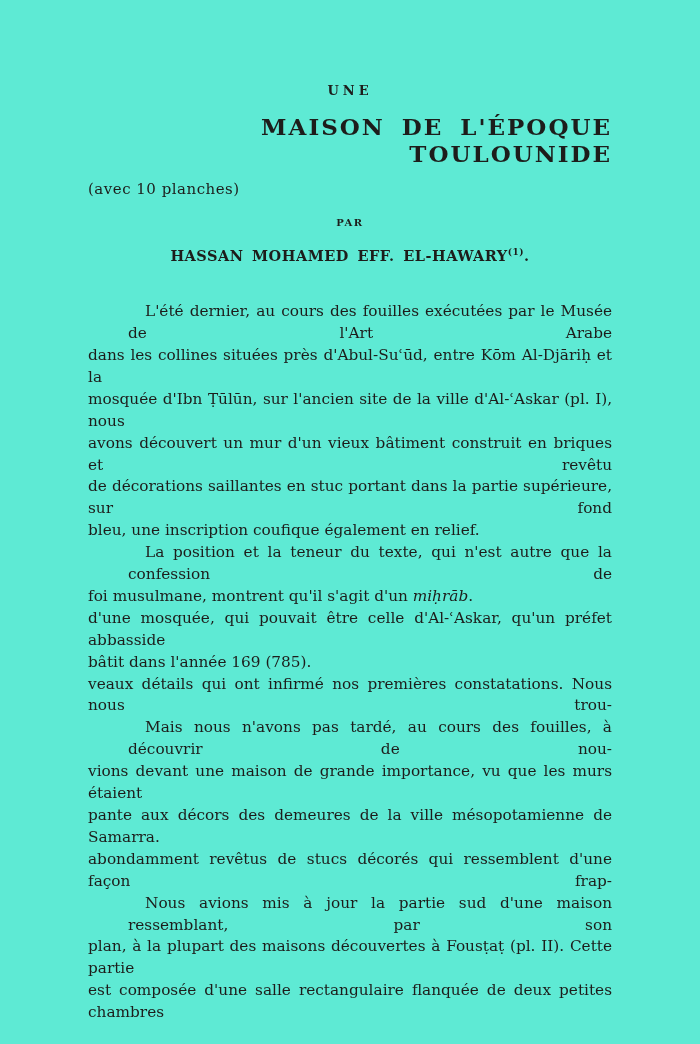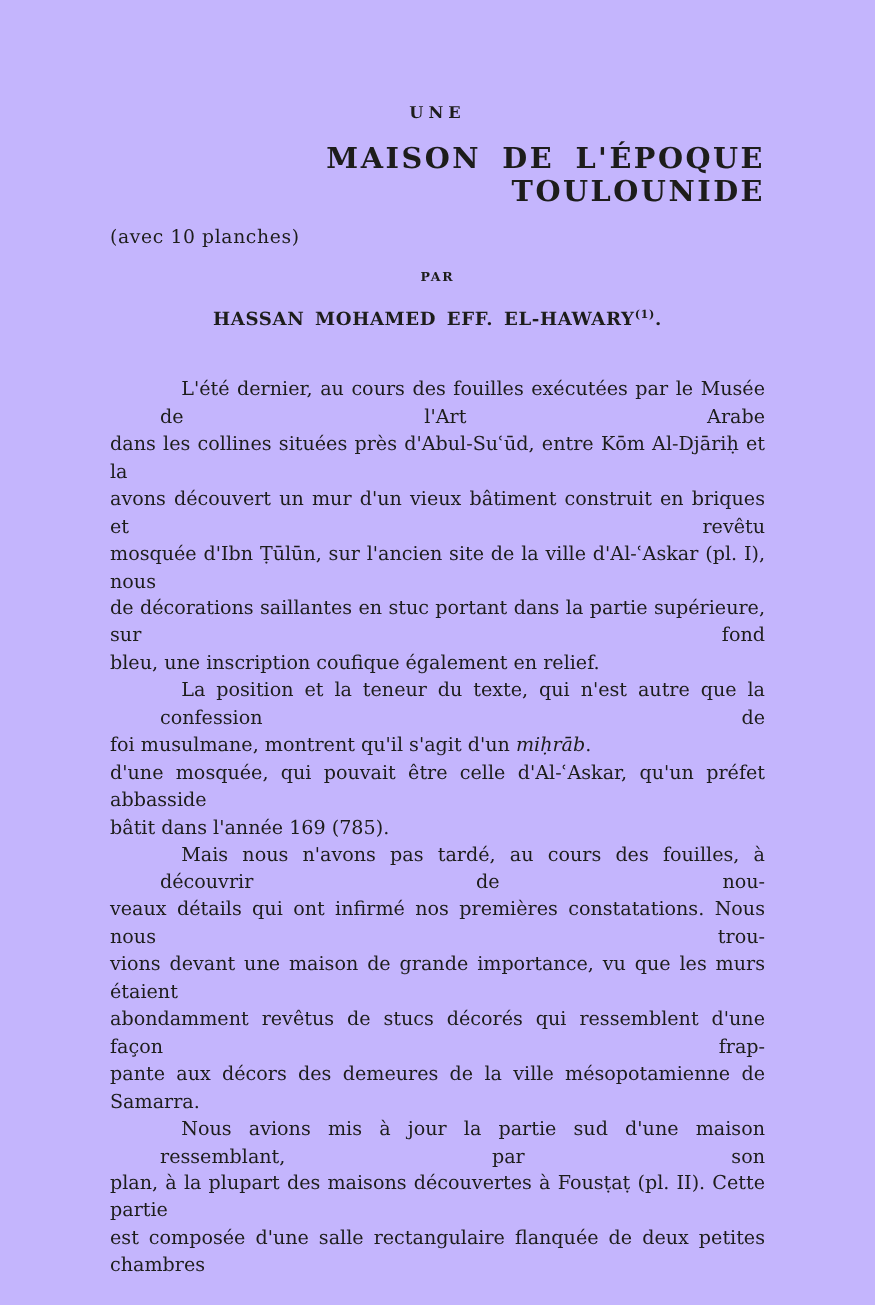--- a/index.html
+++ b/index.html
@@ -1,21 +1,21 @@
 <!DOCTYPE html>
 <html><head>
 <meta charset="utf-8">
 <style>
   html, body { margin: 0; padding: 0; background: #e8e8e8; }
   .page {
     position: relative;
     width: 700px;
     height: 1044px;
     margin: 0 auto;
-    background: #c4b5fd;
+    background: #5eead4;
     color: #1d1d1b;
     font-family: "DejaVu Serif", "Liberation Serif", serif;
     overflow: hidden;
   }
   .content {
     position: absolute;
     left: 88px;
     top: 0;
     width: 524px;
   }
@@ -85,39 +85,39 @@
     <div class="subtitle">(avec 10 planches)</div>
 
     <div class="byline">PAR</div>
 
     <div class="author"><span>HASSAN MOHAMED EFF. EL-HAWARY</span><sup>(1)</sup><span>.</span></div>
 
     <div class="article-body">
         <div class="paragraph">
           <div class="line first">L'été dernier, au cours des fouilles exécutées par le Musée de l'Art Arabe</div>
           <div class="line">dans les collines situées près d'Abul-Suʿūd, entre Kōm Al-Djāriḥ et la</div>
+          <div class="line">mosquée d'Ibn Ṭūlūn, sur l'ancien site de la ville d'Al-ʿAskar (pl. I), nous</div>
           <div class="line">avons découvert un mur d'un vieux bâtiment construit en briques et revêtu</div>
-          <div class="line">mosquée d'Ibn Ṭūlūn, sur l'ancien site de la ville d'Al-ʿAskar (pl. I), nous</div>
           <div class="line">de décorations saillantes en stuc portant dans la partie supérieure, sur fond</div>
           <div class="line last">bleu, une inscription coufique également en relief.</div>
         </div>
         <div class="paragraph">
           <div class="line first">La position et la teneur du texte, qui n'est autre que la confession de</div>
           <div class="line last">foi musulmane, montrent qu'il s'agit d'un <i>miḥrāb</i>.</div>
         </div>
         <div class="paragraph">
           <div class="line">d'une mosquée, qui pouvait être celle d'Al-ʿAskar, qu'un préfet abbasside</div>
           <div class="line last">bâtit dans l'année 169 (785).</div>
         </div>
         <div class="paragraph">
+          <div class="line">veaux détails qui ont infirmé nos premières constatations. Nous nous trou-</div>
           <div class="line first">Mais nous n'avons pas tardé, au cours des fouilles, à découvrir de nou-</div>
-          <div class="line">veaux détails qui ont infirmé nos premières constatations. Nous nous trou-</div>
           <div class="line">vions devant une maison de grande importance, vu que les murs étaient</div>
+          <div class="line last">pante aux décors des demeures de la ville mésopotamienne de Samarra.</div>
           <div class="line">abondamment revêtus de stucs décorés qui ressemblent d'une façon frap-</div>
-          <div class="line last">pante aux décors des demeures de la ville mésopotamienne de Samarra.</div>
         </div>
         <div class="paragraph">
           <div class="line first">Nous avions mis à jour la partie sud d'une maison ressemblant, par son</div>
           <div class="line">plan, à la plupart des maisons découvertes à Fousṭaṭ (pl. II). Cette partie</div>
           <div class="line">est composée d'une salle rectangulaire flanquée de deux petites chambres</div>
         </div>
       </div>
 
   </div>
 </div>

